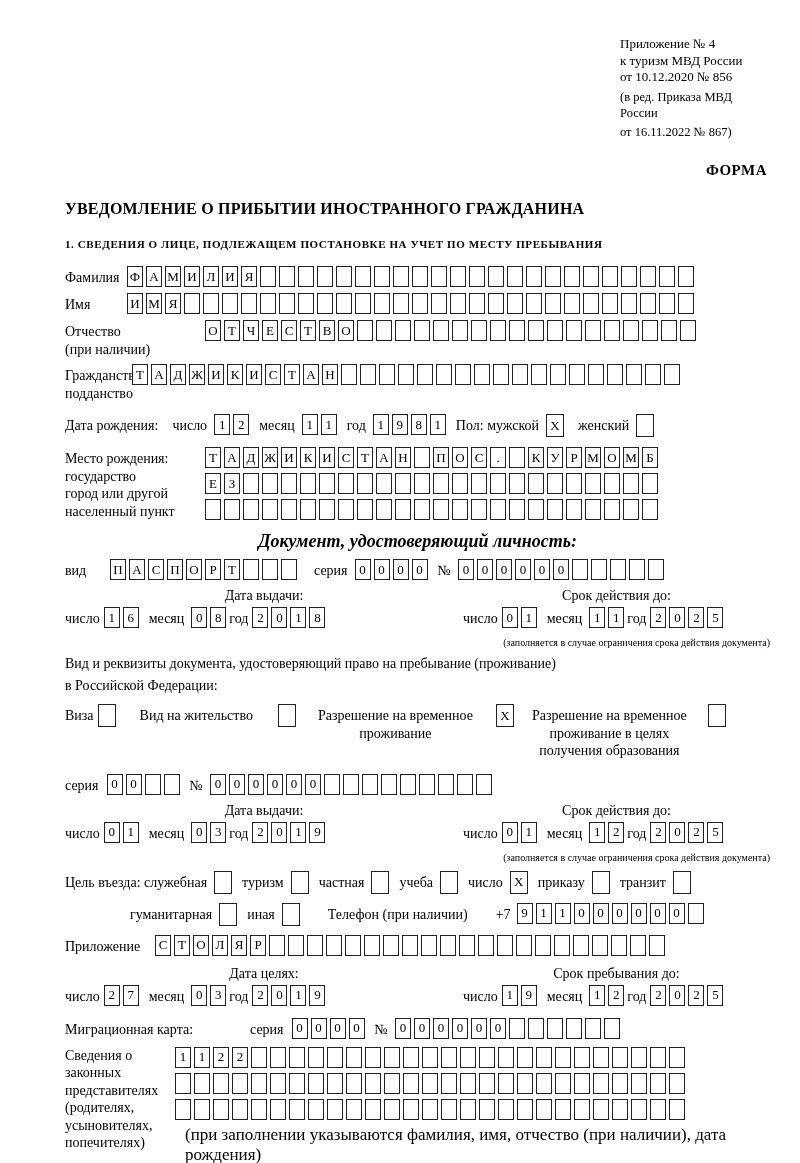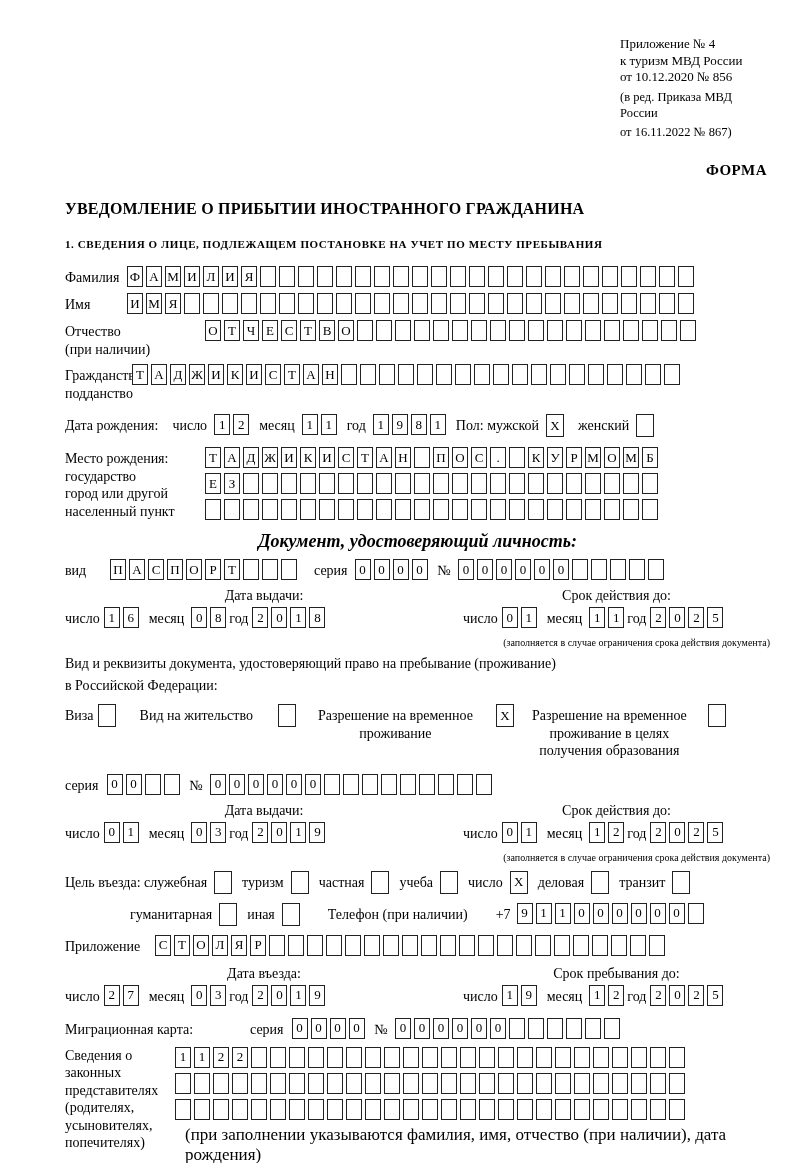--- a/index.html
+++ b/index.html
@@ -529,21 +529,21 @@
     <span class="lbl">Цель въезда: служебная</span>
     <span class="cb"></span>
     <span class="lbl">туризм</span>
     <span class="cb"></span>
     <span class="lbl">частная</span>
     <span class="cb"></span>
     <span class="lbl">учеба</span>
     <span class="cb"></span>
     <span class="lbl">число</span>
     <span class="cb">X</span>
-    <span class="lbl">деловая</span>
+    <span class="lbl">приказу</span>
     <span class="cb"></span>
     <span class="lbl">транзит</span>
     <span class="cb"></span>
   </div>
   <div class="purpose-row" style="padding-left:65px">
     <span class="lbl">гуманитарная</span>
     <span class="cb"></span>
     <span class="lbl">иная</span>
     <span class="cb"></span>
     <span class="lbl" style="margin-left:28px">Телефон (при наличии)</span>
@@ -589,21 +589,21 @@
         <span class="cell"></span>
         <span class="cell"></span>
         <span class="cell"></span>
         <span class="cell"></span>
         <span class="cell"></span>
         <span class="cell"></span>
       </span>
   </div>
 
   <div class="dates-head" style="margin-top:10px">
-    <span class="dleft">Дата въезда:</span>
+    <span class="dleft">Дата целях:</span>
     <span class="dright">Срок пребывания до:</span>
   </div>
   <div class="dates">
     <div class="dleft dgroup">
       <span class="lbl inline-lbl">число</span>
       <span class="cells" style="margin-left:4px">
           <span class="cell">2</span>
           <span class="cell">7</span>
         </span>
       <span class="lbl inline-lbl gap-s">месяц</span>

